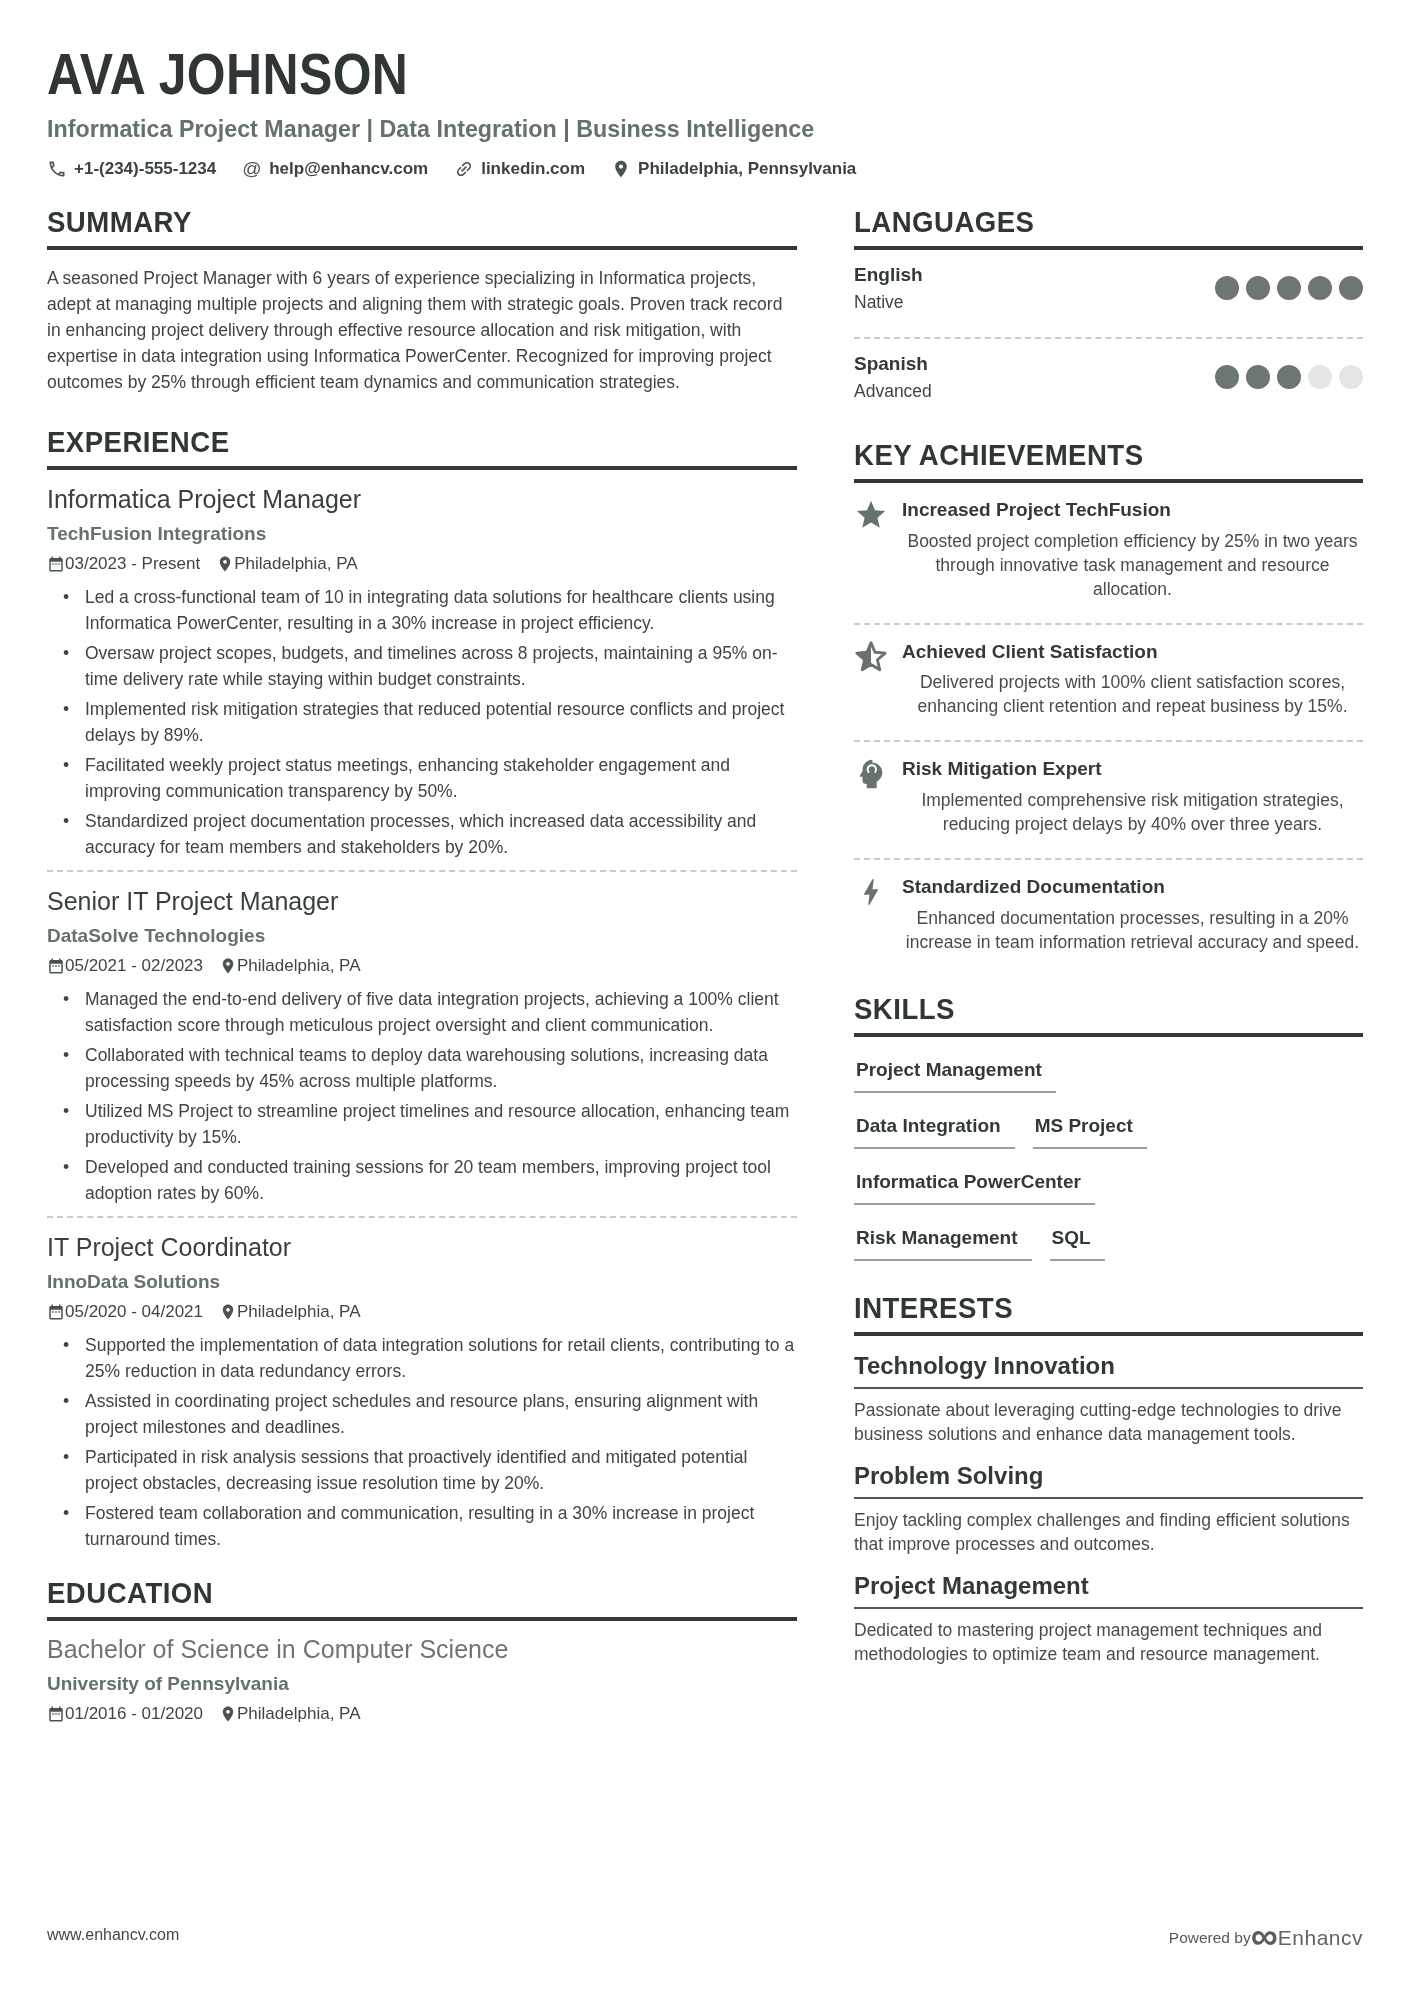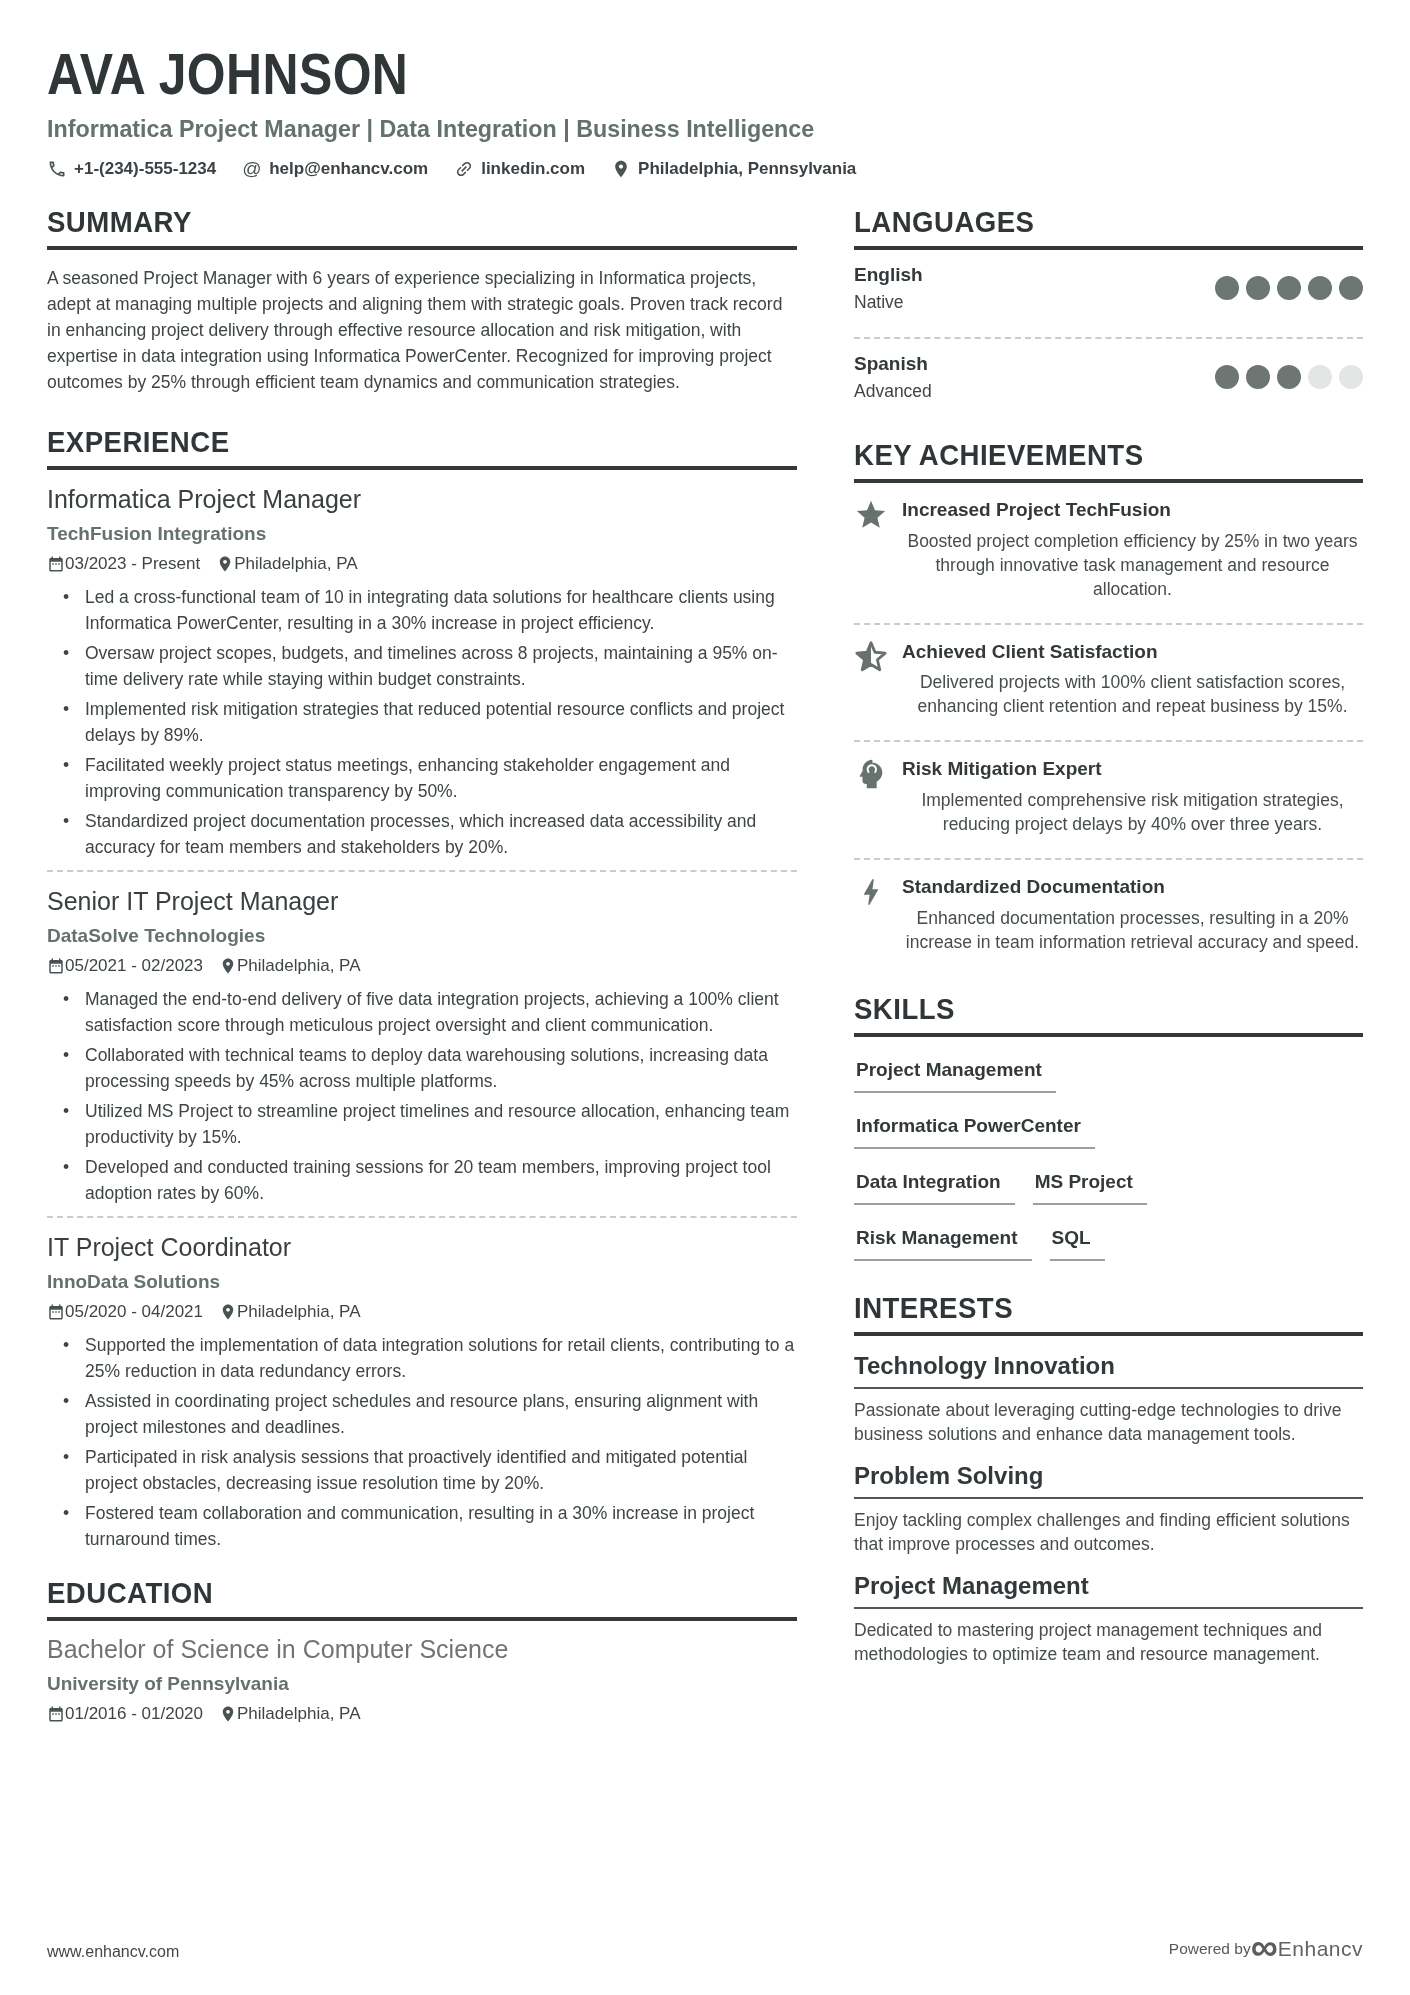--- a/index.html
+++ b/index.html
@@ -93,22 +93,22 @@
   }
 
   
   .interest{margin-top:16px;}
   .interest-title{font-size:24px;font-weight:700;color:#33393b;}
   .interest-rule{height:2px;background:#50565a;margin-top:7px;}
   .interest-text{margin-top:9px;font-size:17.5px;line-height:24px;color:var(--muted);}
 
   
   .footer{
-    position:absolute;left:47px;right:47px;bottom:34px;
-    display:flex;justify-content:space-between;align-items:flex-end;
+    position:absolute;left:47px;right:47px;bottom:45px;
+    display:flex;justify-content:space-between;align-items:flex-start;
   }
   .site{font-size:16px;color:#43474a;}
   .powered{display:flex;align-items:center;gap:0;color:#55595b;}
   .powered-label{font-size:15.5px;}
   .brand-logo{font-size:38px;font-weight:700;line-height:18px;color:#595d5f;
     display:inline-block;transform:translateY(-2px);}
   .brand{font-size:21px;color:#5f6365;letter-spacing:.5px;}
 </style>
 </head>
 <body>
@@ -376,25 +376,25 @@
       <section style="margin-bottom:30px;">
         <div class="sec-head">
           <span class="txt">SKILLS</span>
         </div>
         <div class="sec-rule"></div>
         <div id="skills">
             <div class="skill-row">
               <span class="skill">Project Management</span>
             </div>
             <div class="skill-row">
-              <span class="skill">Informatica PowerCenter</span>
-            </div>
-            <div class="skill-row">
               <span class="skill">Data Integration</span>
               <span class="skill">MS Project</span>
+            </div>
+            <div class="skill-row">
+              <span class="skill">Informatica PowerCenter</span>
             </div>
             <div class="skill-row">
               <span class="skill">Risk Management</span>
               <span class="skill">SQL</span>
             </div>
           </div>
       </section>
 
       <section>
         <div class="sec-head">

